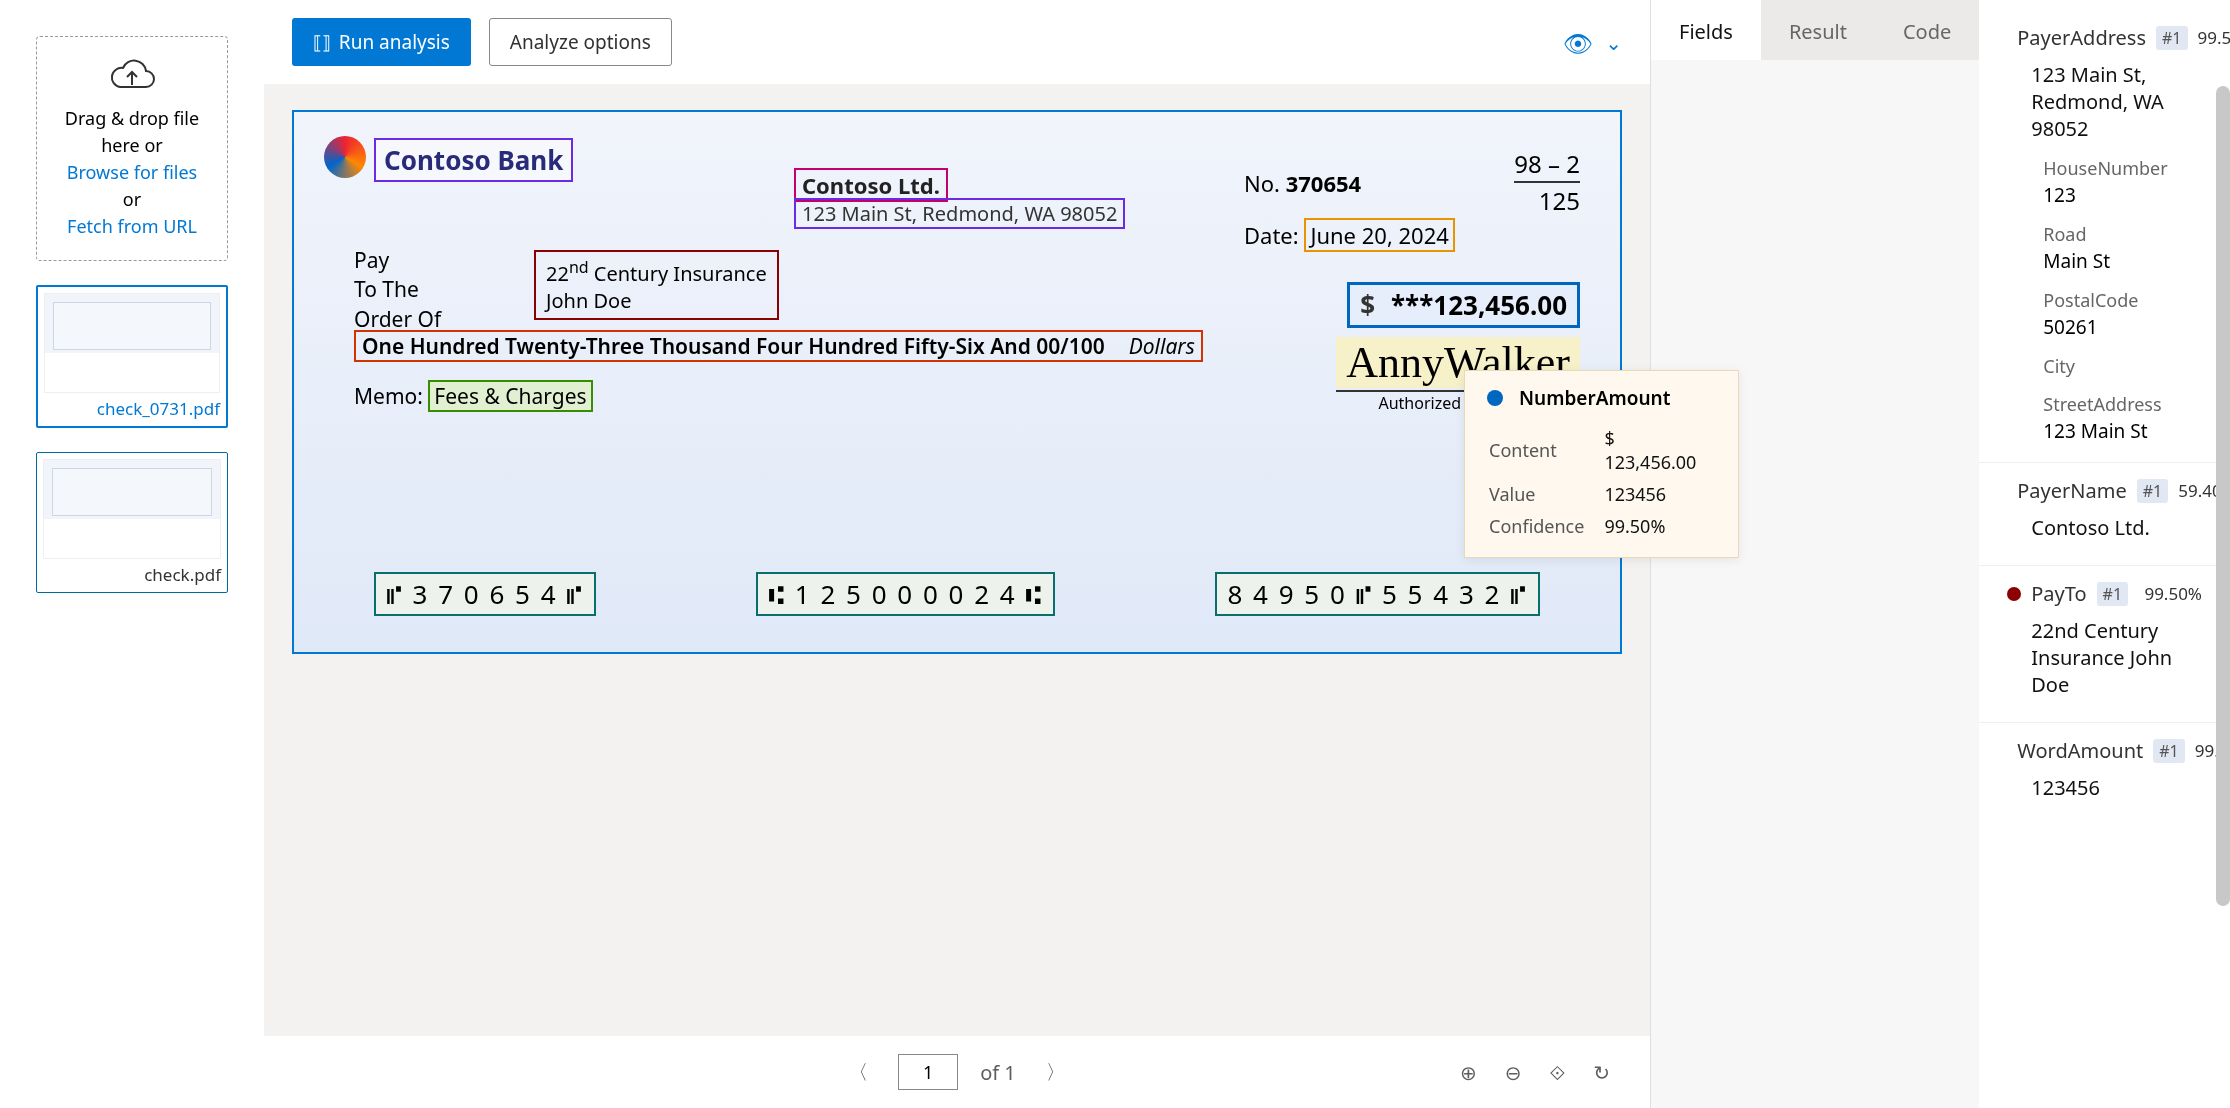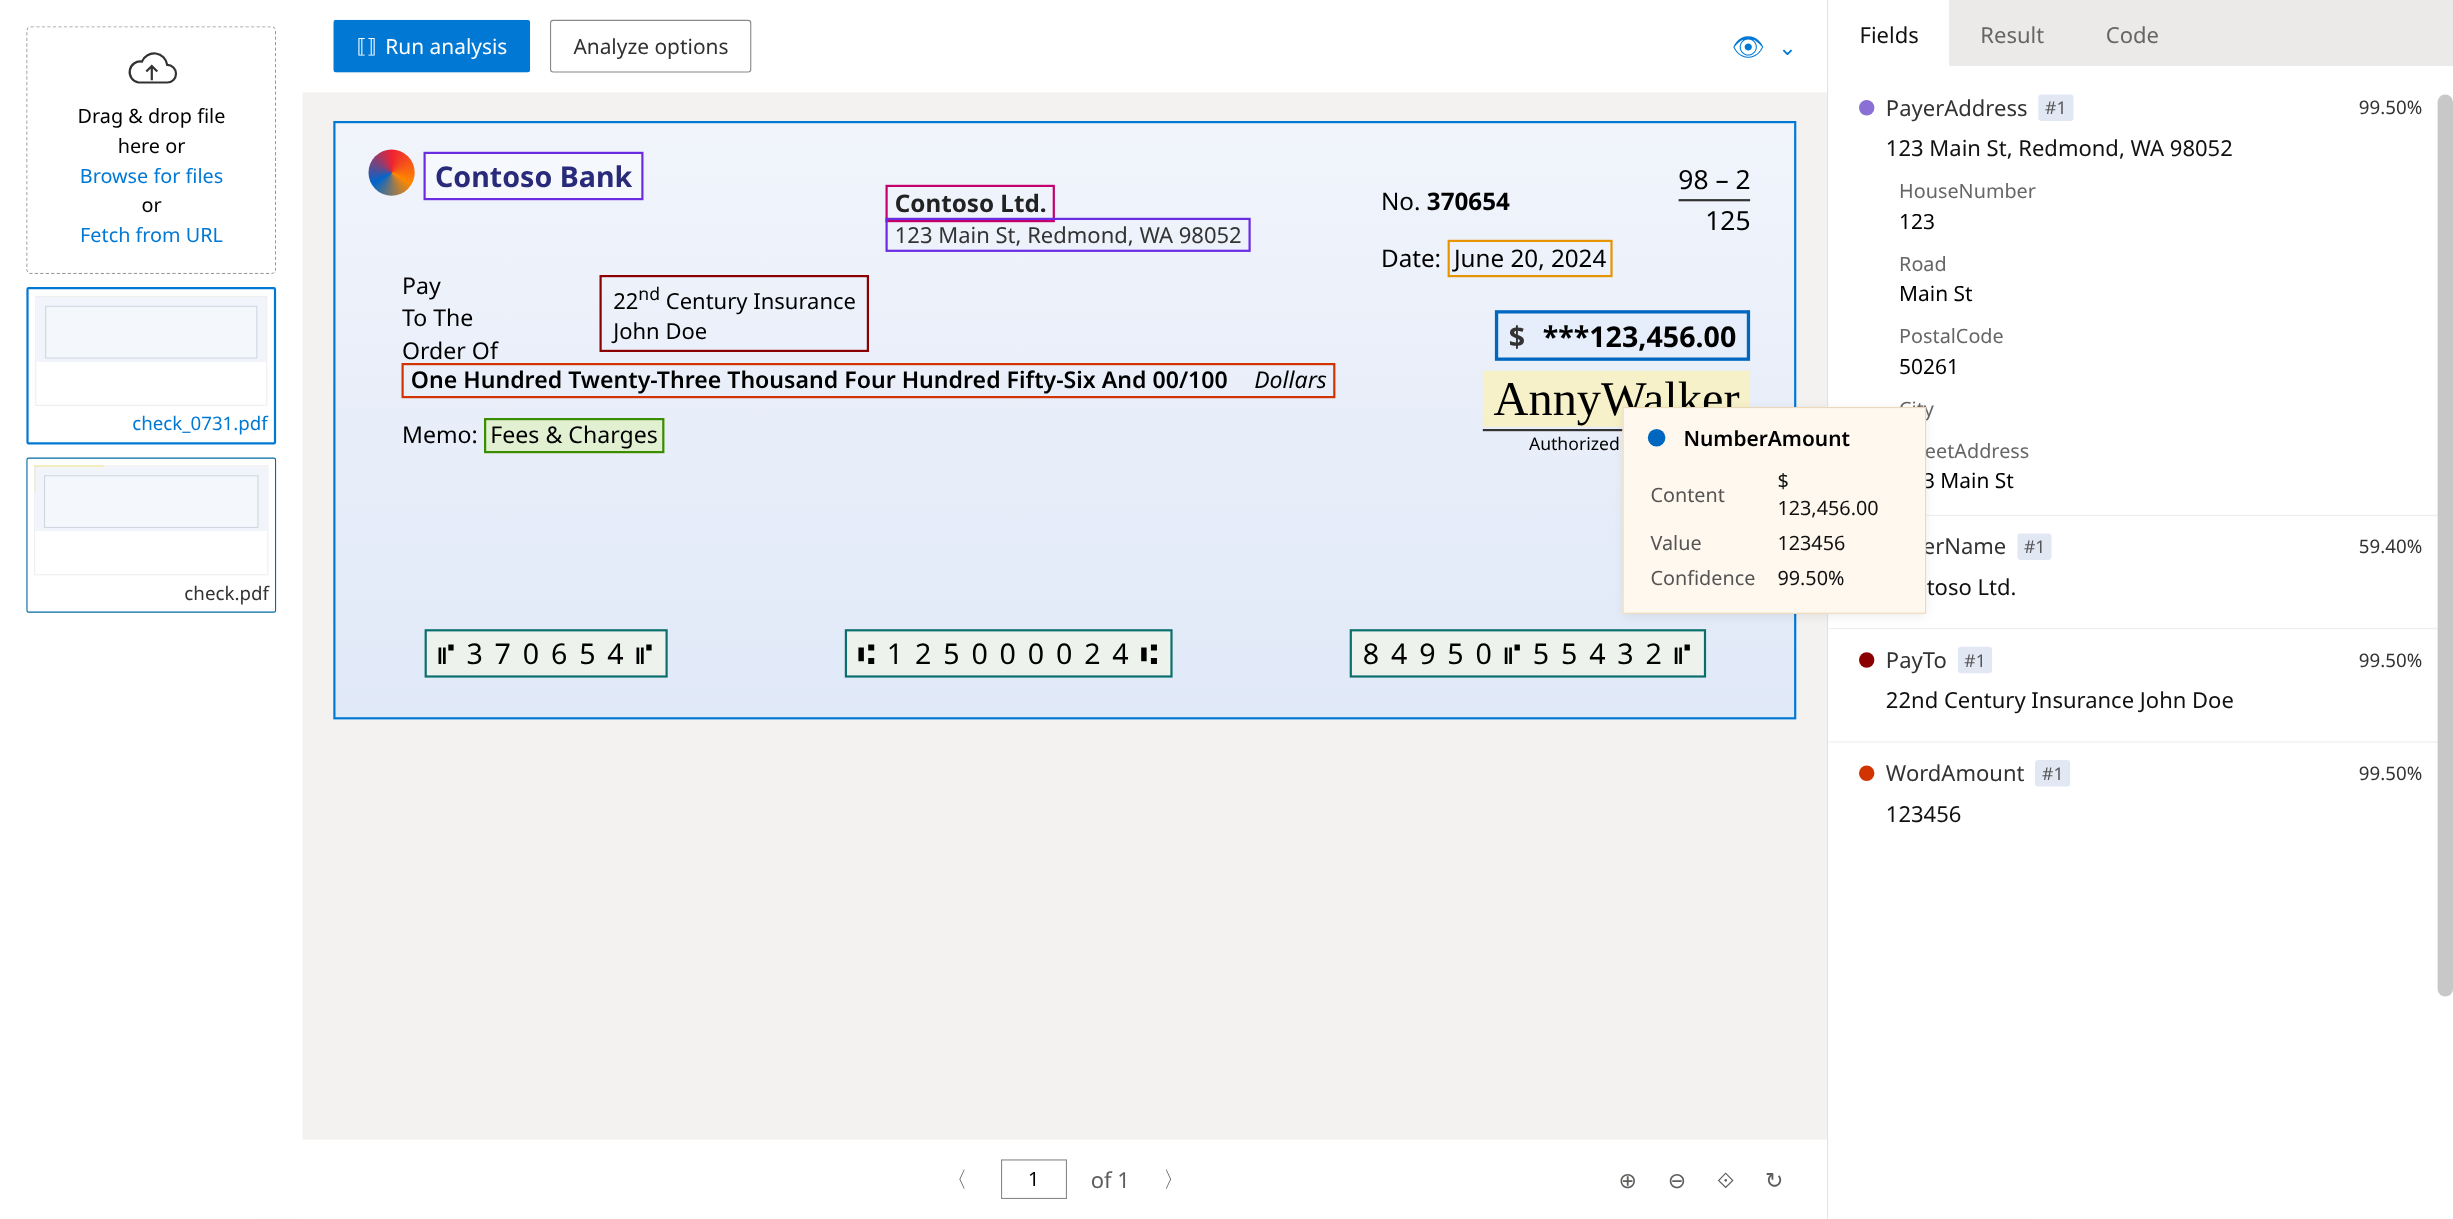--- a/index.html
+++ b/index.html
@@ -1,18 +1,18 @@
 <!DOCTYPE html>
 <html><head>
 <meta charset="utf-8">
 <style>
 *{box-sizing:border-box;margin:0;padding:0;font-family:'Segoe UI',system-ui,sans-serif}
 body{background:#fff;overflow:hidden}
 .app{display:flex;width:2230px;height:1108px}
-.sidebar{width:280px;padding:24px;display:flex;flex-direction:column;gap:12px}
+.sidebar{width:280px;padding:36px;display:flex;flex-direction:column;gap:24px}
 .dropzone{border:1.5px dashed #999;border-radius:4px;padding:20px 10px;text-align:center;font-size:18px;line-height:1.5}
 .dropzone .link{color:#0078d4;cursor:pointer}
 .cloud-icon{width:48px;height:38px;margin:0 auto 10px;display:block}
 .thumb{border:2px solid #0078d4;border-radius:2px;padding:6px;position:relative;background:#fff;cursor:pointer}
 .thumb .dot{position:absolute;top:10px;left:10px;width:14px;height:14px;border-radius:50%;background:#f5a623}
 .thumb-img{width:100%;height:100px;background:linear-gradient(#f1f5fb 60%,#fff 60%);border:1px solid #eee;margin-bottom:4px;position:relative;overflow:hidden}
 .thumb-img::before{content:"";position:absolute;top:8px;left:8px;right:8px;height:46px;border:1px solid #d0d6e0;background:#f4f7fc}
 .thumb-name{text-align:right;font-size:17px;color:#0078d4}
 .thumb.sample{border:1px solid #0369a1}
 .thumb.sample .thumb-name{color:#333}
@@ -47,21 +47,21 @@
 .memo-val{border:2px solid #3a8c00;background:#e0f0d0;padding:0 4px}
 .sig{position:absolute;top:225px;right:40px;text-align:center}
 .sig-script{font-family:'Brush Script MT',cursive;font-size:44px;background:#f6f1c8;padding:0 10px}
 .sig-line{border-top:2px solid #333;font-size:16px;margin-top:2px}
 .micr{position:absolute;bottom:36px;left:0;right:0;display:flex;justify-content:space-around;font-family:monospace;font-size:26px;letter-spacing:2px}
 .micr span{border:2px solid #0a6e6e;background:#edf3ec;padding:2px 10px}
 .bottombar{display:flex;align-items:center;justify-content:center;gap:22px;padding:18px;font-size:20px;color:#605e5c}
 .bottombar .pg-input{width:60px;height:36px;text-align:center;border:1px solid #8a8886;font-size:18px}
 .bottombar .nav{cursor:pointer;padding:4px 8px}
 .bottombar .tools{position:absolute;right:40px;display:flex;gap:28px}
-.panel{width:580px;background:#f7f7f8;border-left:1px solid #e1dfdd;display:flex;flex-direction:column;position:relative}
+.panel{width:580px;background:#f7f7f8;border-left:1px solid #e1dfdd;display:flex;flex-direction:row;position:relative}
 .tabs{display:flex;background:#eceae8;height:60px;align-items:stretch}
 .tab{padding:18px 28px;font-size:20px;color:#666;cursor:pointer;background:#eceae8}
 .tab.active{background:#fff;color:#111}
 .fields{flex:1;overflow-y:auto;padding:10px 0;background:#fff}
 .field{padding:14px 28px 18px}
 .field-head{display:flex;align-items:center;gap:10px;font-size:20px}
 .field-dot{width:14px;height:14px;border-radius:50%}
 .field-name{color:#333}
 .chip{background:#e1e8f3;color:#555;font-size:16px;padding:1px 6px;border-radius:3px}
 .confidence{margin-left:auto;font-size:17px;color:#333}

